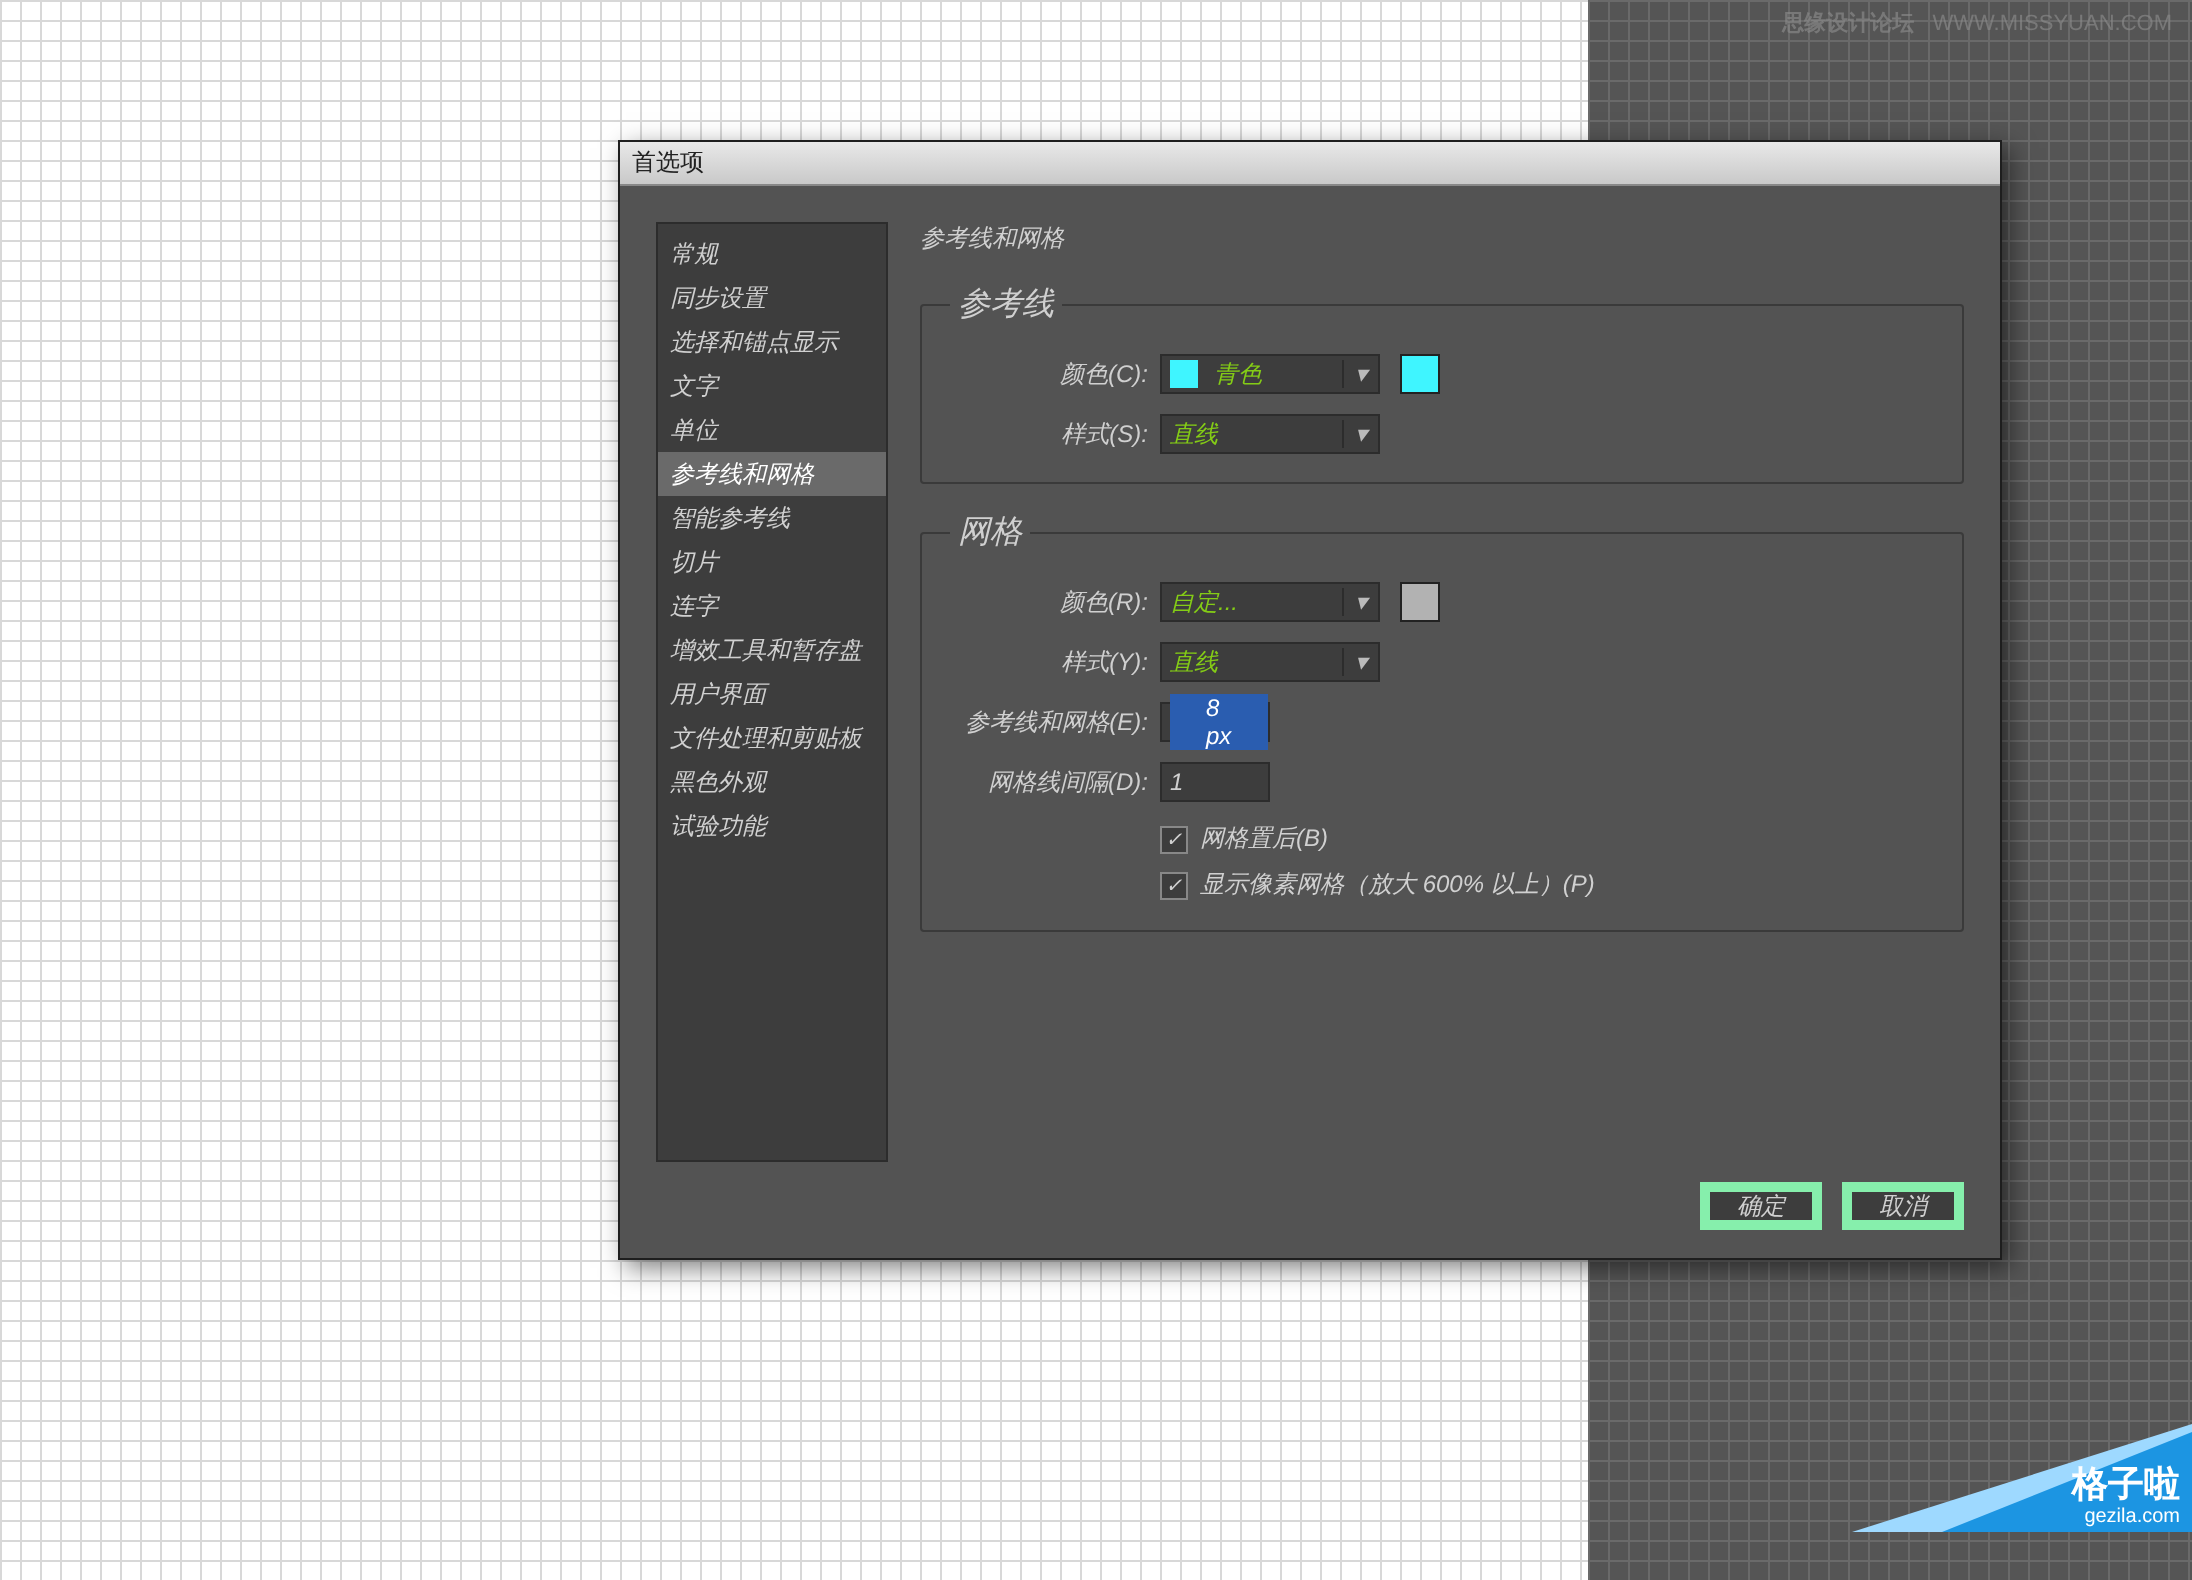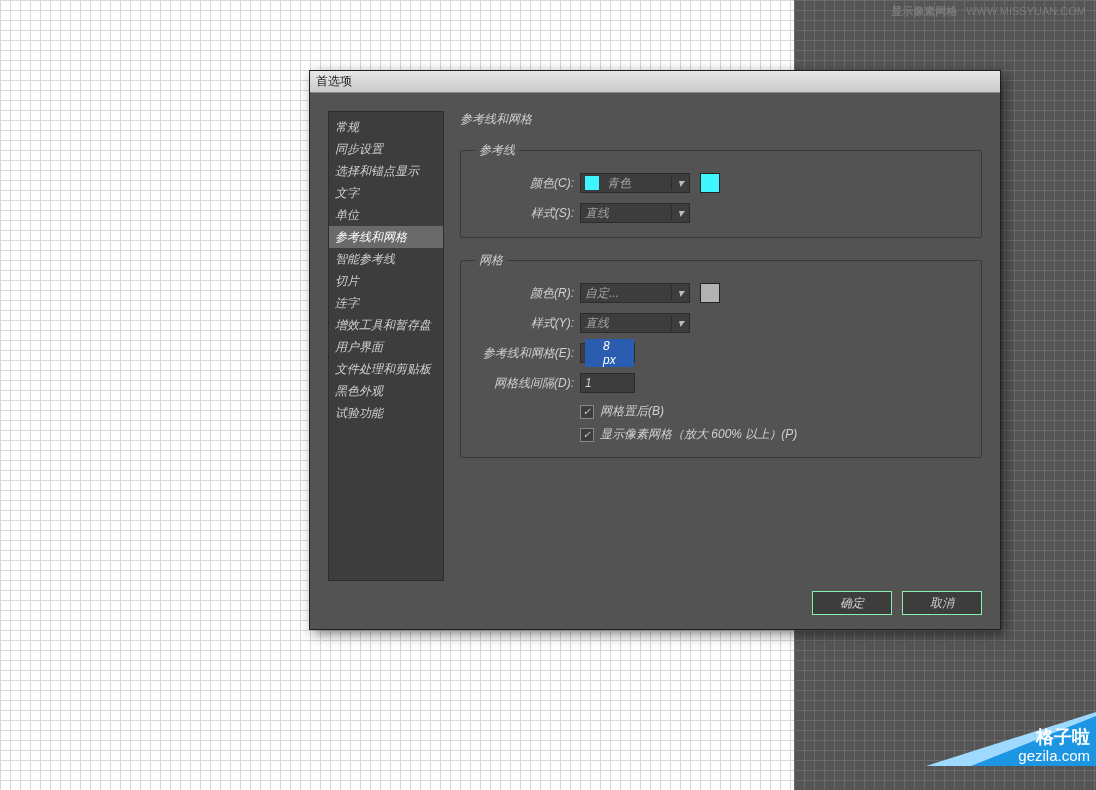--- a/index.html
+++ b/index.html
@@ -46,21 +46,21 @@
   position: absolute; right: 0; bottom: 0;
   width: 0; height: 0;
   border-right: 125px solid #1c95e2;
   border-top: 50px solid transparent;
 }
 .ribbon .r-text {
   position: absolute; right: 6px; bottom: 2px; color: #fff;
   text-align: right; line-height: 1.1;
 }
 .ribbon .r-text .big { font-size: 18px; font-weight: bold; }
-.ribbon .r-text .small { font-size: 15px; }
+.ribbon .r-text .small { font-size: 10px; }
 
 .dialog {
   position: absolute; left: 309px; top: 70px;
   width: 692px; height: 560px;
   background: #535353;
   border: 1px solid #1e1e1e;
   box-shadow: 4px 4px 12px rgba(0,0,0,.5);
 }
 .titlebar {
   height: 22px;
@@ -106,21 +106,21 @@
 fieldset.group {
   border: 1px solid #3a3a3a;
   border-radius: 2px;
   padding: 14px 14px 14px 14px;
   margin-bottom: 14px;
   position: relative;
 }
 fieldset.group legend {
   color: #d0d0d0;
   padding: 0 4px;
-  font-size: 12px;
+  font-size: 16px;
   margin-top: 34px;
 }
 
 .row {
   display: flex;
   align-items: center;
   margin-bottom: 10px;
 }
 .row .lbl {
   width: 105px;
@@ -130,21 +130,21 @@
 }
 .select {
   display: flex; align-items: center;
   width: 110px; height: 20px;
   background: #3d3d3d;
   border: 1px solid #2c2c2c;
 }
 .select.color .swatch-in {
   width: 14px; height: 14px; margin: 0 4px;
 }
-.select .sel-text { flex: 1; color: #a3a3a3; padding-left: 4px; }
+.select .sel-text { flex: 1; color: #84cc16; padding-left: 4px; }
 .select .chev {
   width: 18px; text-align: center; color: #bbb;
   border-left: 1px solid #2c2c2c;
 }
 .swatch-out {
   width: 20px; height: 20px; margin-left: 10px;
   border: 1px solid #222;
 }
 
 .input-box {
@@ -177,35 +177,35 @@
   color: #d0d0d0; font-size: 10px;
 }
 
 .buttons {
   display: flex;
   justify-content: flex-end;
   gap: 10px;
   margin-top: 10px;
 }
 .btn {
-  width: 80px; height: 24px;
-  background: #3d3d3d;
-  border: 1px solid #86efac;
+  width: 61px; height: 24px;
+  background: #3d3d3d;
+  border: 5px solid #86efac;
   color: #d0d0d0;
   display: flex; align-items: center; justify-content: center; text-align: center;
 }
 </style>
 </head>
 <body>
 
 <div class="bg-left"></div>
 <div class="bg-right"></div>
 
 <div class="wm-top">
-  <span>显示像素网格</span>
+  <span>思缘设计论坛</span>
   <span>WWW.MISSYUAN.COM</span>
 </div>
 
 <div class="dialog">
   <div class="titlebar">
     <span>首选项</span>
   </div>
   <div class="body">
     <div class="body-main">
       <div class="sidebar" id="sidebar">

